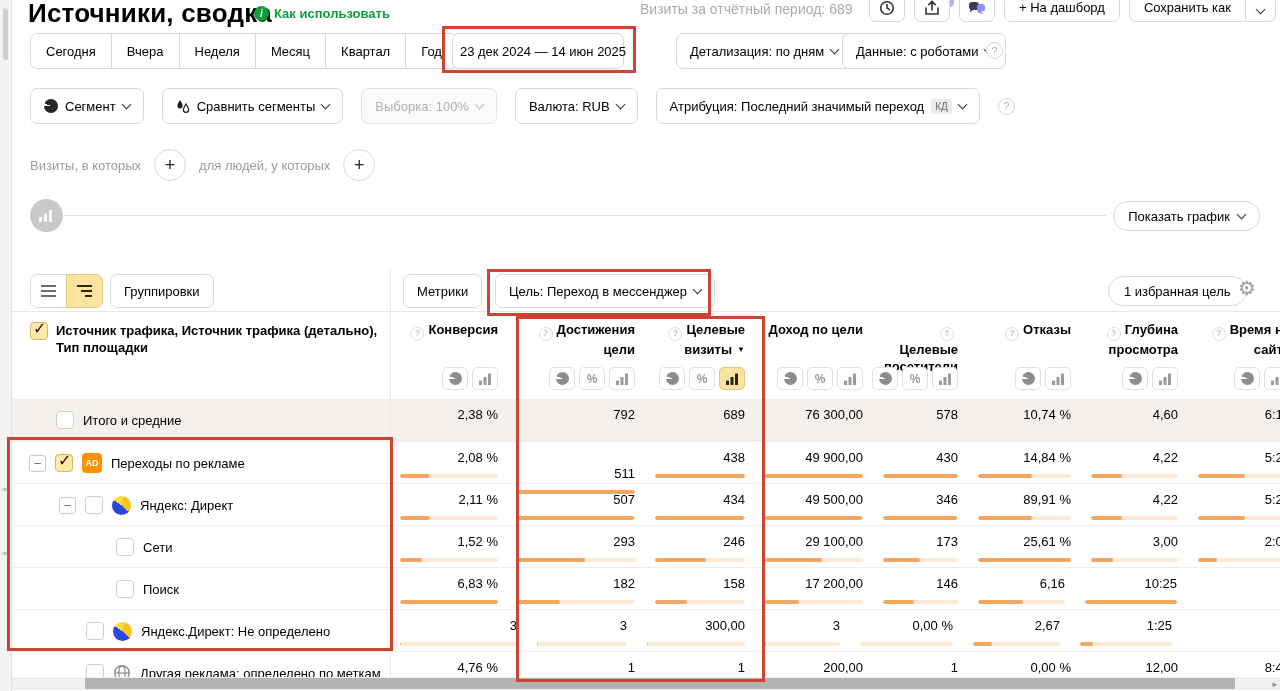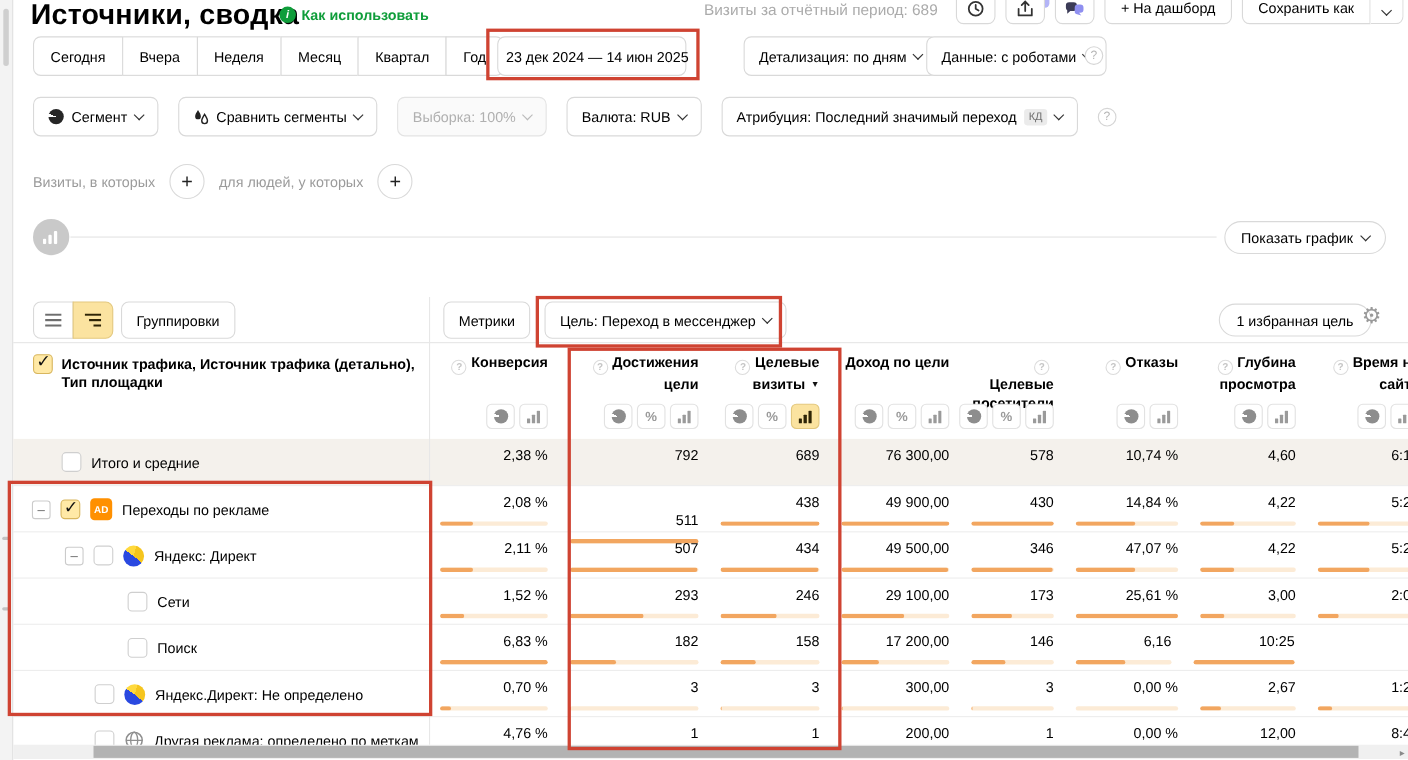--- a/index.html
+++ b/index.html
@@ -489,21 +489,21 @@
             </div></div>
           <div class="c-metric" style="width: 110px;"><span class="m-val">434</span><div class="m-bar">
               <div class="m-fill" style="width: 99.1%;"></div>
             </div></div>
           <div class="c-metric" style="width: 118px;"><span class="m-val">49 500,00</span><div class="m-bar">
               <div class="m-fill" style="width: 99.2%;"></div>
             </div></div>
           <div class="c-metric" style="width: 95px;"><span class="m-val">346</span><div class="m-bar">
               <div class="m-fill" style="width: 98.9%;"></div>
             </div></div>
-          <div class="c-metric" style="width: 113px;"><span class="m-val">47,07 %</span><div class="m-bar">
+          <div class="c-metric" style="width: 113px;"><span class="m-val">89,91 %</span><div class="m-bar">
               <div class="m-fill" style="width: 58.5%;"></div>
             </div></div>
           <div class="c-metric" style="width: 107px;"><span class="m-val">4,22</span><div class="m-bar">
               <div class="m-fill" style="width: 35.2%;"></div>
             </div></div>
           <div class="c-metric" style="width: 112px;"><span class="m-val">5:22</span><div class="m-bar">
               <div class="m-fill" style="width: 51.5%;"></div>
             </div></div>
         </div>
         <div class="t-row">
@@ -568,23 +568,20 @@
             </div></div>
         </div>
         <div class="t-row">
           <div class="c-dim">
             <div class="dim-inner" style="left: 74px;">
               <div class="checkbox"></div>
               <span class="direct-logo"></span>
               <span class="row-label">Яндекс.Директ: Не определено</span>
             </div>
           </div>
-          <div class="c-metric" style="width: 118px;"><span class="m-val">0,70 %</span><div class="m-bar">
-              <div class="m-fill" style="width: 10.2%;"></div>
-            </div></div>
           <div class="c-metric" style="width: 137px;"><span class="m-val">3</span><div class="m-bar">
               <div class="m-fill" style="width: 0.6%;"></div>
             </div></div>
           <div class="c-metric" style="width: 110px;"><span class="m-val">3</span><div class="m-bar">
               <div class="m-fill" style="width: 0.7%;"></div>
             </div></div>
           <div class="c-metric" style="width: 118px;"><span class="m-val">300,00</span><div class="m-bar">
               <div class="m-fill" style="width: 0.6%;"></div>
             </div></div>
           <div class="c-metric" style="width: 95px;"><span class="m-val">3</span><div class="m-bar">

